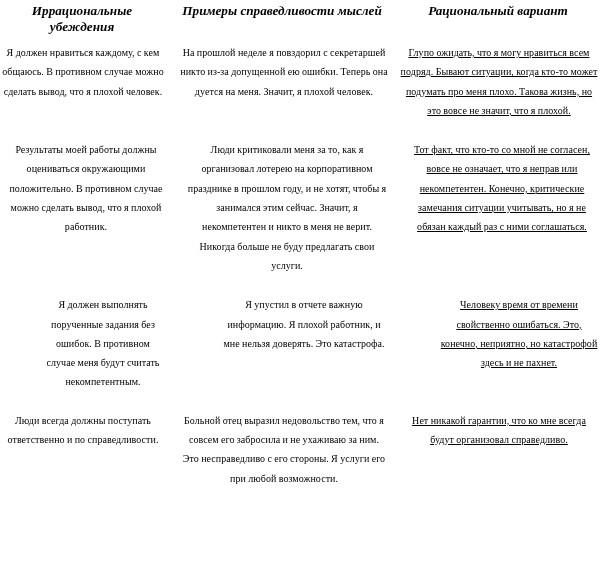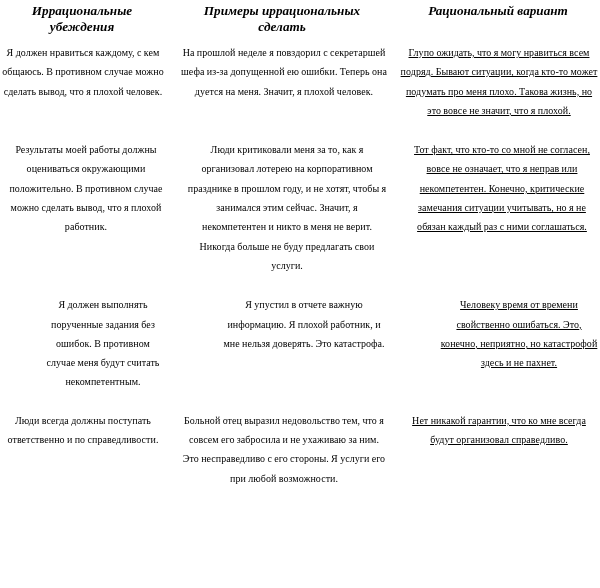--- a/index.html
+++ b/index.html
@@ -78,30 +78,30 @@
   <table class="matrix">
     <colgroup>
       <col class="c1">
       <col class="c2">
       <col class="c3">
     </colgroup>
 
     <thead>
       <tr>
         <th class="h1">Иррациональные убеждения</th>
-        <th class="h2">Примеры иррациональных сделать</th>
+        <th class="h2">Примеры справедливости мыслей</th>
         <th class="h3">Рациональный вариант</th>
       </tr>
     </thead>
 
     <tbody>
 
       <tr class="r1">
         <td class="col1">Я должен нравиться каждому, с кем общаюсь. В противном случае можно сделать вывод, что я плохой человек.</td>
-        <td class="col2">На прошлой неделе я повздорил с секретаршей шефа из-за допущенной ею ошибки. Теперь она дуется на меня. Значит, я плохой человек.</td>
+        <td class="col2">На прошлой неделе я повздорил с секретаршей никто из-за допущенной ею ошибки. Теперь она дуется на меня. Значит, я плохой человек.</td>
         <td class="col3">Глупо ожидать, что я могу нравиться всем подряд. Бывают ситуации, когда кто-то может подумать про меня плохо. Такова жизнь, но это вовсе не значит, что я плохой.</td>
       </tr>
 
       <tr class="r2">
         <td class="col1">Результаты моей работы должны оцениваться окружающими положительно. В противном случае можно сделать вывод, что я плохой работник.</td>
         <td class="col2">Люди критиковали меня за то, как я организовал лотерею на корпоративном празднике в прошлом году, и не хотят, чтобы я занимался этим сейчас. Значит, я некомпетентен и никто в меня не верит. Никогда больше не буду предлагать свои услуги.</td>
         <td class="col3">Тот факт, что кто-то со мной не согласен, вовсе не означает, что я неправ или некомпетентен. Конечно, критические замечания ситуации учитывать, но я не обязан каждый раз с ними соглашаться.</td>
       </tr>
 
       <tr class="r3">

